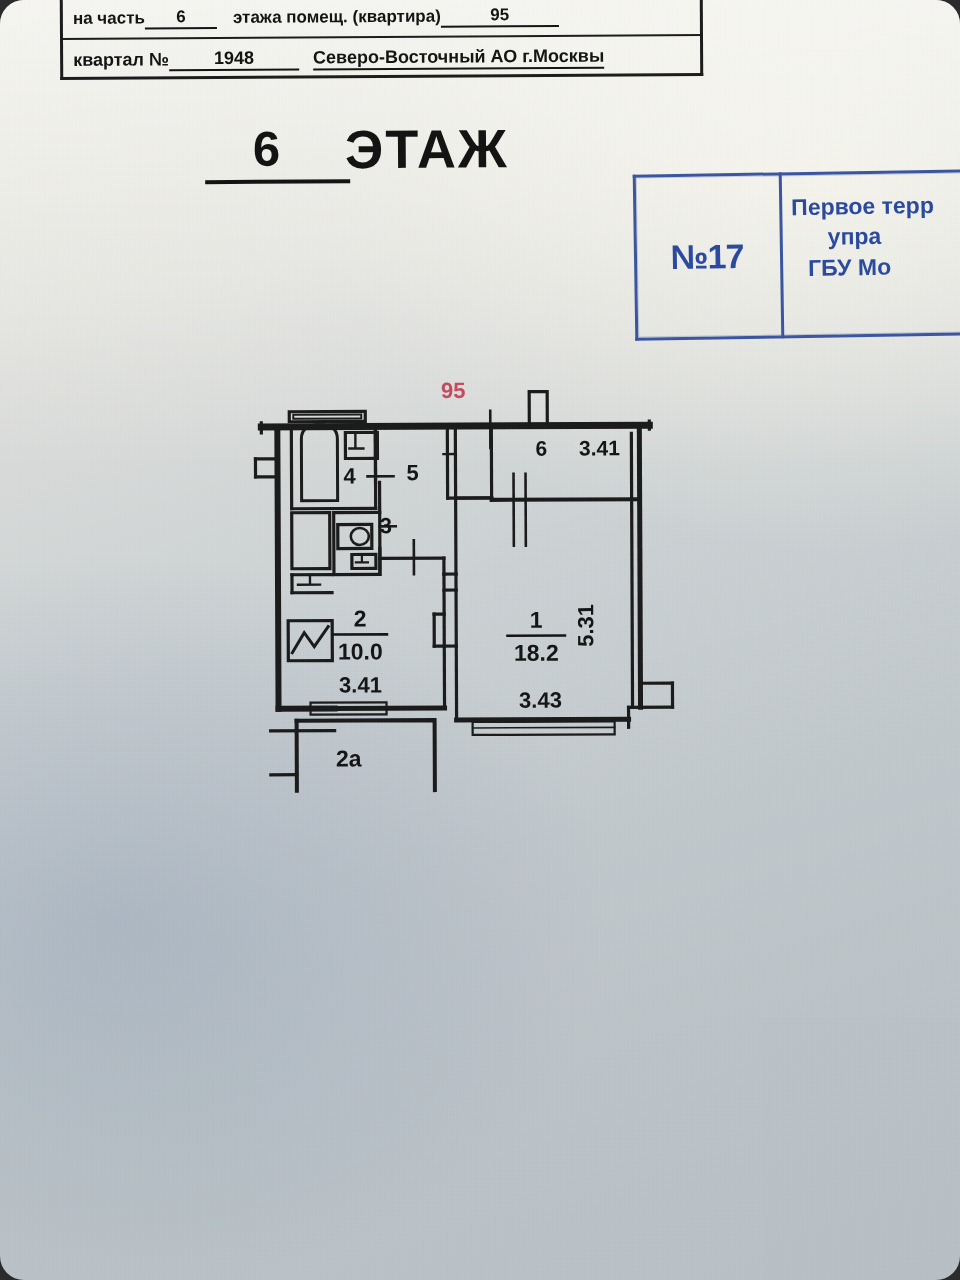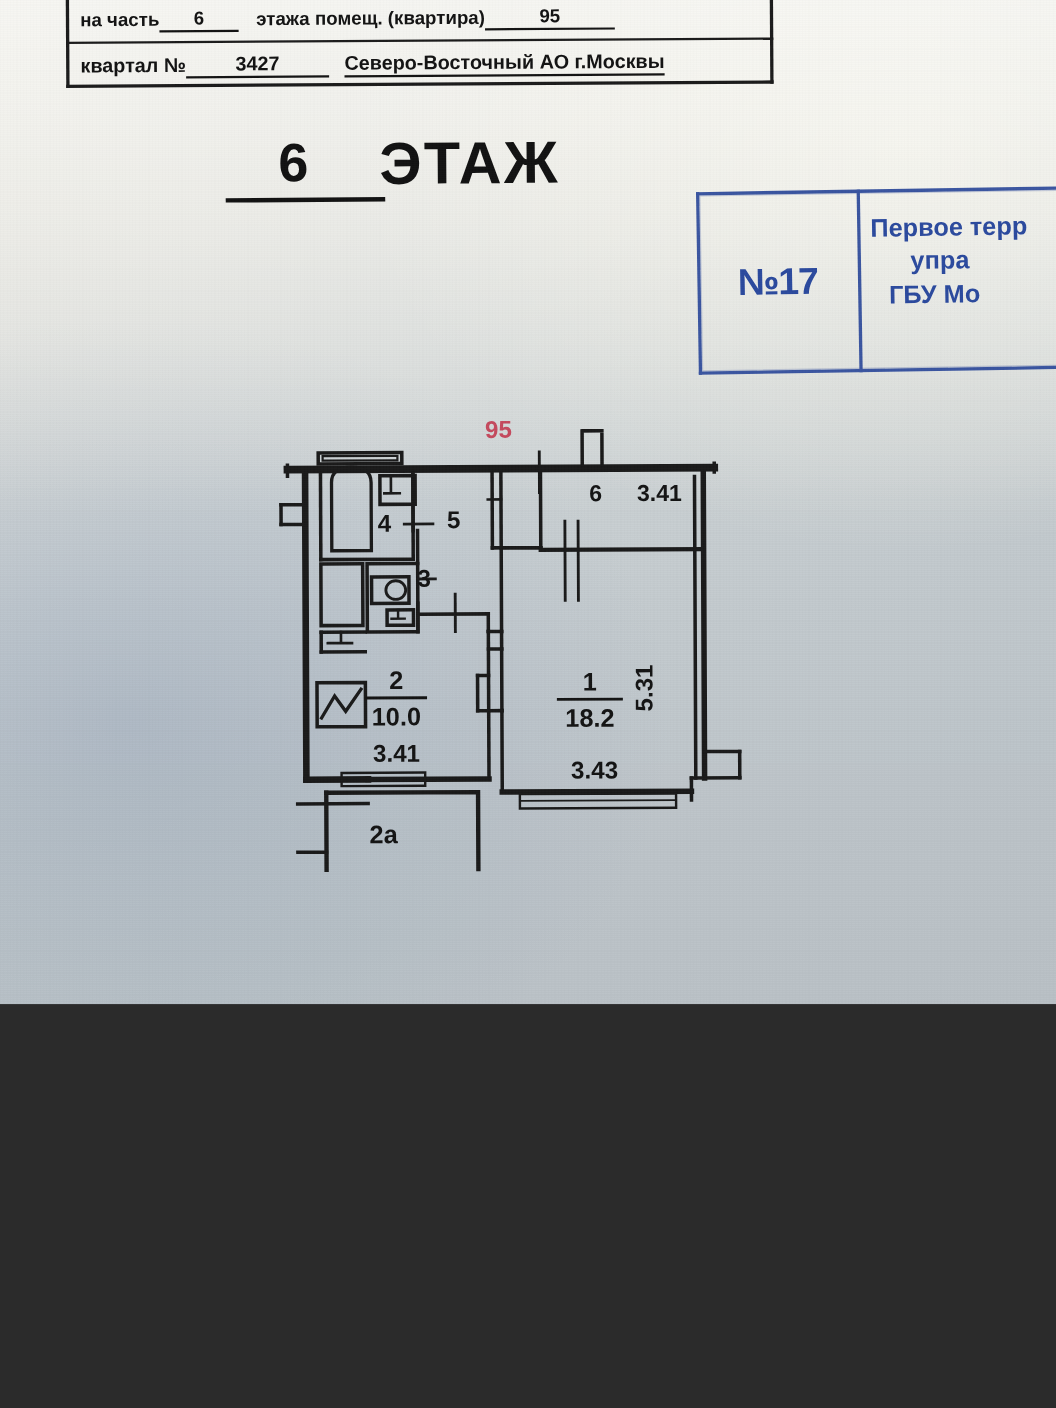--- a/index.html
+++ b/index.html
@@ -4,28 +4,29 @@
 <title>BTI Floor Plan</title>
 <style>
   html, body {
     margin: 0;
     padding: 0;
     background: #2b2b2b;
   }
   #page {
     position: relative;
     width: 960px;
-    height: 913px;
+    height: 1280px;
     overflow: hidden;
     font-family: "Liberation Sans", sans-serif;
     
     background:
       radial-gradient(ellipse 700px 520px at 86% 14%, rgba(255,252,240,0.55) 0%, rgba(255,250,235,0.22) 45%, rgba(255,250,235,0) 72%),
       radial-gradient(ellipse 620px 460px at 12% 72%, rgba(120,140,170,0.30) 0%, rgba(120,140,170,0.10) 55%, rgba(120,140,170,0) 80%),
       linear-gradient(163deg, #e9e8e2 0%, #dedfdc 22%, #ccd2d4 46%, #c2c9cd 64%, #bcc4c9 80%, #b9c1c6 100%);
+    border-radius: 24px;
   }
   
   #grain {
     position: absolute;
     inset: 0;
     pointer-events: none;
     opacity: 0.30;
     background-image:
       repeating-linear-gradient(0deg, rgba(0,0,0,0.035) 0px, rgba(0,0,0,0.035) 1px, rgba(255,255,255,0.03) 1px, rgba(255,255,255,0.03) 2px),
       repeating-linear-gradient(90deg, rgba(0,0,0,0.022) 0px, rgba(0,0,0,0.022) 1px, rgba(255,255,255,0.022) 1px, rgba(255,255,255,0.022) 3px);
@@ -163,21 +164,21 @@
     <div class="hdr-row r1">
       <span>на часть</span>
       <span class="fill" style="width:72px">6</span>
       <span class="gap" style="width:16px"></span>
       <span>этажа помещ. (квартира)</span>
       <span class="fill" style="width:118px">95</span>
     </div>
 
     <div class="hdr-row r2">
       <span>квартал №</span>
-      <span class="fill" style="width:130px">3427</span>
+      <span class="fill" style="width:130px">1948</span>
       <span class="gap" style="width:14px"></span>
       <span style="border-bottom:2.5px solid #131313;">Северо-Восточный АО г.Москвы</span>
     </div>
   </div>
 
   <div id="title-wrap">
     <span id="title-floor">6</span>
     <span id="title-word">ЭТАЖ</span>
     <div id="title-rule"></div>
   </div>

